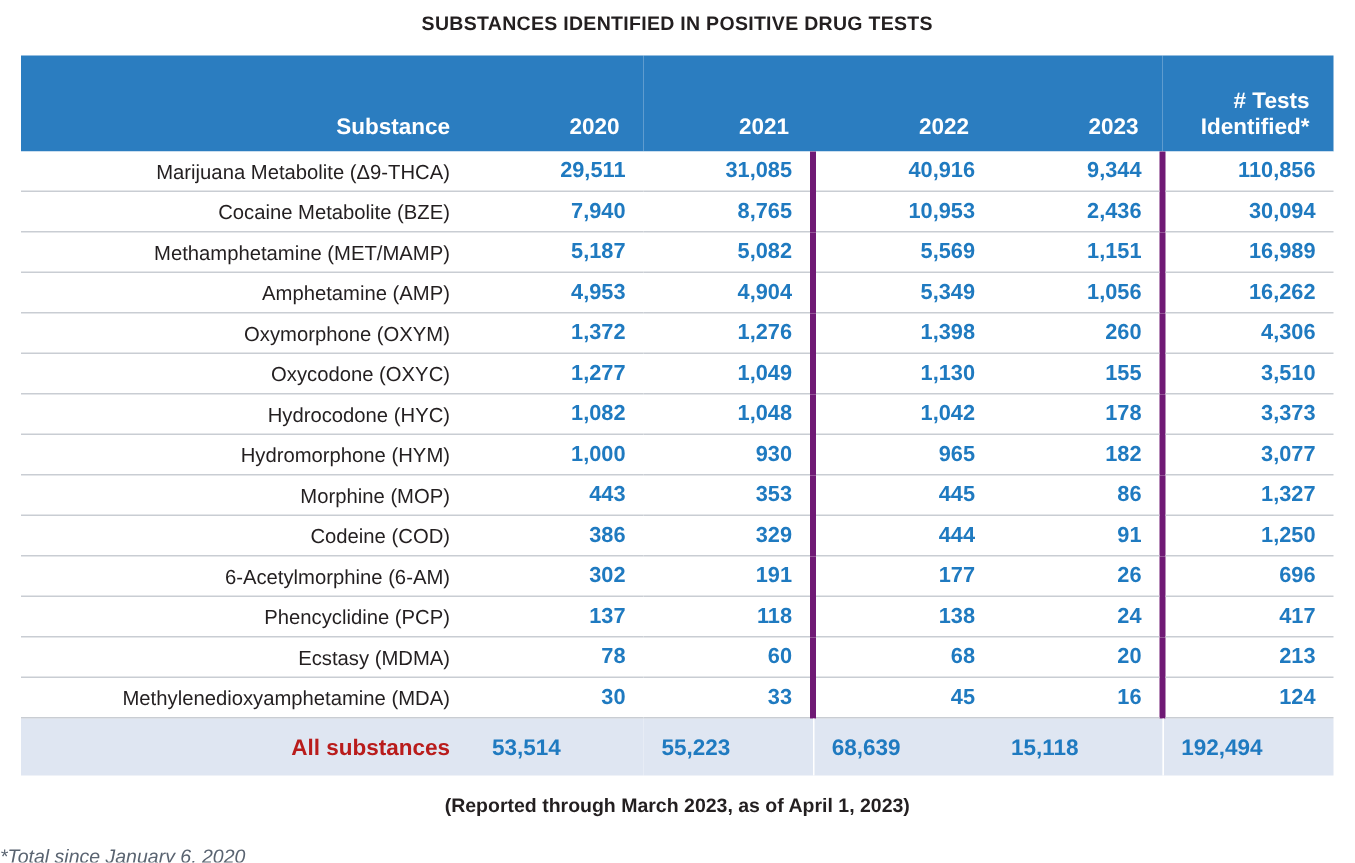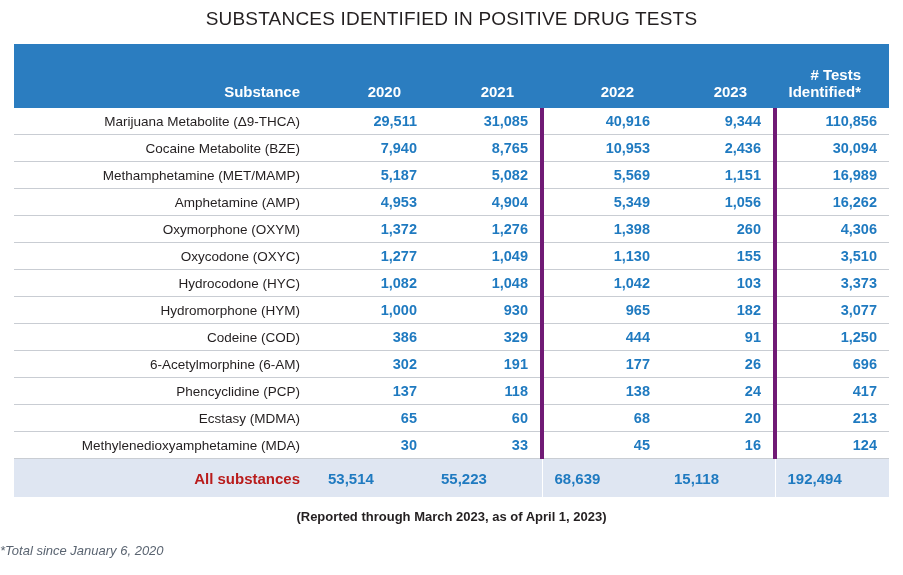--- a/index.html
+++ b/index.html
@@ -15,22 +15,22 @@
     overflow: hidden;
   }
   .page {
     position: relative;
     width: 903px;
     height: 575px;
     box-sizing: border-box;
   }
   .title {
     text-align: center;
-    font-size: 19px;
-    font-weight: normal;
+    font-size: 13px;
+    font-weight: bold;
     letter-spacing: 0.2px;
     color: #231f20;
     padding-top: 8px;
   }
   .table-wrap {
     margin: 14px 14px 0 14px;
     width: 875px;
   }
   table.main {
     border-collapse: collapse;
@@ -45,21 +45,21 @@
   table.main col.c5 { width: 114px; }
 
   thead tr.head-row {
     background: #2b7dc0;
   }
   thead th {
     color: #ffffff;
     font-size: 15px;
     font-weight: bold;
     text-align: right;
-    padding: 0 28px 8px 12px;
+    padding: 0 16px 8px 12px;
     vertical-align: bottom;
     height: 56px;
     line-height: 17px;
   }
   thead th.substance-head {
     padding-right: 16px;
   }
   tbody td {
     font-size: 14px;
     padding: 0 12px;
@@ -212,32 +212,40 @@
           <td class="num">1,049</td>
           <td class="num sep-left">1,130</td>
           <td class="num">155</td>
           <td class="num sep-left">3,510</td>
         </tr>
         <tr>
           <td class="label">Hydrocodone (HYC)</td>
           <td class="num">1,082</td>
           <td class="num">1,048</td>
           <td class="num sep-left">1,042</td>
-          <td class="num">103</td>
+          <td class="num">178</td>
           <td class="num sep-left">3,373</td>
         </tr>
         <tr>
           <td class="label">Hydromorphone (HYM)</td>
           <td class="num">1,000</td>
           <td class="num">930</td>
           <td class="num sep-left">965</td>
           <td class="num">182</td>
           <td class="num sep-left">3,077</td>
         </tr>
         <tr>
+          <td class="label">Morphine (MOP)</td>
+          <td class="num">443</td>
+          <td class="num">353</td>
+          <td class="num sep-left">445</td>
+          <td class="num">86</td>
+          <td class="num sep-left">1,327</td>
+        </tr>
+        <tr>
           <td class="label">Codeine (COD)</td>
           <td class="num">386</td>
           <td class="num">329</td>
           <td class="num sep-left">444</td>
           <td class="num">91</td>
           <td class="num sep-left">1,250</td>
         </tr>
         <tr>
           <td class="label">6-Acetylmorphine (6-AM)</td>
           <td class="num">302</td>
@@ -249,21 +257,21 @@
         <tr>
           <td class="label">Phencyclidine (PCP)</td>
           <td class="num">137</td>
           <td class="num">118</td>
           <td class="num sep-left">138</td>
           <td class="num">24</td>
           <td class="num sep-left">417</td>
         </tr>
         <tr>
           <td class="label">Ecstasy (MDMA)</td>
-          <td class="num">65</td>
+          <td class="num">78</td>
           <td class="num">60</td>
           <td class="num sep-left">68</td>
           <td class="num">20</td>
           <td class="num sep-left">213</td>
         </tr>
         <tr>
           <td class="label">Methylenedioxyamphetamine (MDA)</td>
           <td class="num">30</td>
           <td class="num">33</td>
           <td class="num sep-left">45</td>

